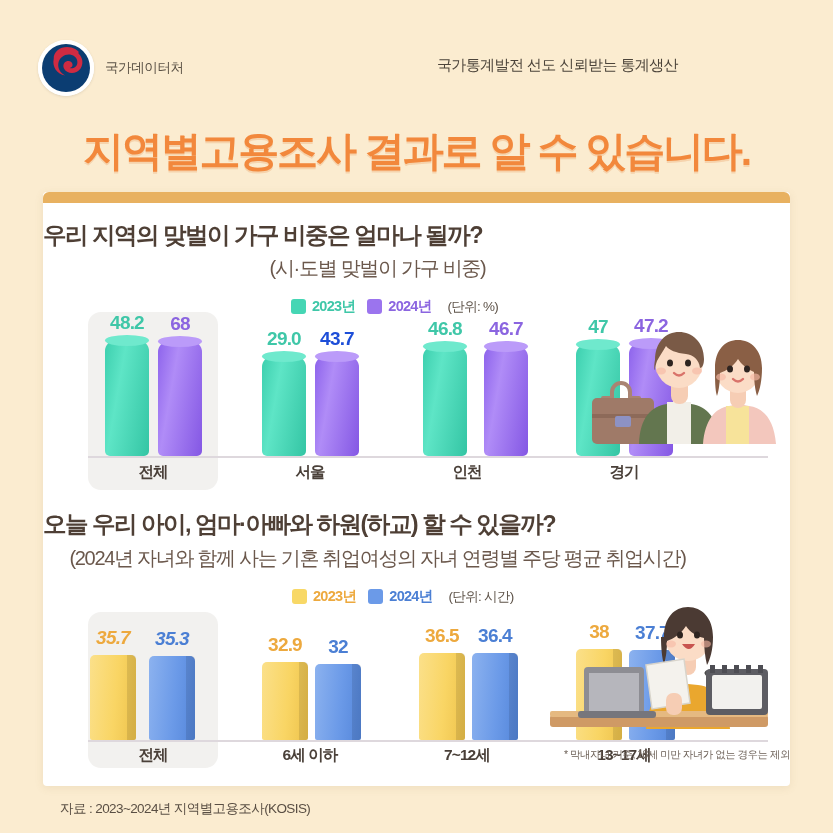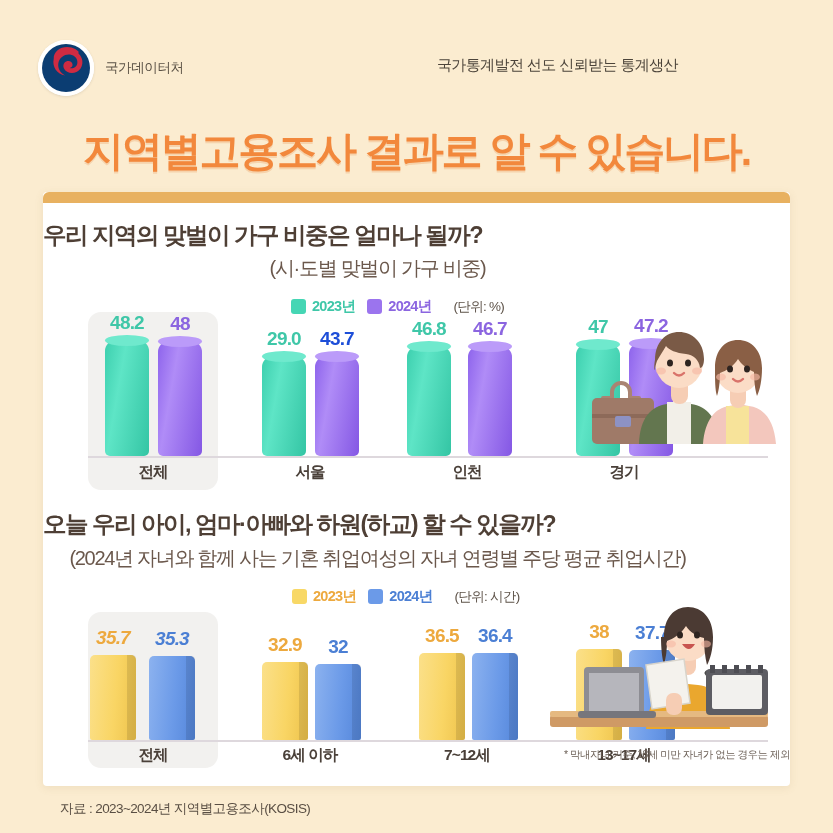--- a/index.html
+++ b/index.html
@@ -48,21 +48,21 @@
   .sec-sub {
     position:absolute; width:669px; text-align:center;
     font-size:20px; color:#6b584c; letter-spacing:-1.3px;
   }
 
   
   .legend { position:absolute; display:flex; align-items:center; gap:12px; }
   .lg-item { display:flex; align-items:center; gap:6px; }
   .lg-sw { width:15px; height:15px; border-radius:3px; }
   .lg-lb { font-size:14.5px; font-weight:bold; letter-spacing:-.7px; }
-  .lg-unit { font-size:13.5px; color:#5e5349; letter-spacing:-.7px; margin-left:10px; }
+  .lg-unit { font-size:13.5px; color:#5e5349; letter-spacing:-.7px; margin-left:4px; }
 
   
   .plot { position:absolute; }
   .highlight-box {
     position:absolute; background:#f2f1ef; border-radius:13px;
   }
   .baseline { position:absolute; height:2px; background:#ded8dd; }
 
   .group { position:absolute; bottom:0; display:flex; align-items:flex-end; gap:9px; }
   .bar { position:relative; }
@@ -142,21 +142,21 @@
   <div class="baseline" style="left:45px; top:156px; width:680px;"></div>
 
   <div class="group" style="left:62px; top:156px; transform:translateY(-100%);">
     <div class="bar">
       <span class="val" style="color:#3fc7a8;">48.2</span>
       <div class="bar-cyl" style="width:44px; height:116px; background:linear-gradient(100deg,#3ccfae 0%,#5ee5c6 34%,#34c5a4 100%);">
         <i style="position:absolute;left:0;right:0;top:-5px;height:11px;border-radius:50%;background:#6fe9cd;display:block;"></i>
       </div>
     </div>
     <div class="bar">
-      <span class="val" style="color:#8b65e0;">48</span>
+      <span class="val" style="color:#8b65e0;">68</span>
       <div class="bar-cyl" style="width:44px; height:115px; background:linear-gradient(100deg,#8d63ec 0%,#b08cf7 34%,#8457e4 100%);">
         <i style="position:absolute;left:0;right:0;top:-5px;height:11px;border-radius:50%;background:#bb9bf9;display:block;"></i>
       </div>
     </div>
   </div>
 
   <div class="group" style="left:219px; top:156px; transform:translateY(-100%);">
     <div class="bar">
       <span class="val" style="color:#3fc7a8;">29.0</span>
       <div class="bar-cyl" style="width:44px; height:100px; background:linear-gradient(100deg,#3ccfae 0%,#5ee5c6 34%,#34c5a4 100%);">
@@ -164,21 +164,21 @@
       </div>
     </div>
     <div class="bar">
       <span class="val" style="color:#1d4ed8;">43.7</span>
       <div class="bar-cyl" style="width:44px; height:100px; background:linear-gradient(100deg,#8d63ec 0%,#b08cf7 34%,#8457e4 100%);">
         <i style="position:absolute;left:0;right:0;top:-5px;height:11px;border-radius:50%;background:#bb9bf9;display:block;"></i>
       </div>
     </div>
   </div>
 
-  <div class="group" style="left:364px; top:156px; transform:translateY(-100%);gap:17px;">
+  <div class="group" style="left:380px; top:156px; transform:translateY(-100%);gap:17px;">
     <div class="bar">
       <span class="val" style="color:#3fc7a8;">46.8</span>
       <div class="bar-cyl" style="width:44px; height:110px; background:linear-gradient(100deg,#3ccfae 0%,#5ee5c6 34%,#34c5a4 100%);">
         <i style="position:absolute;left:0;right:0;top:-5px;height:11px;border-radius:50%;background:#6fe9cd;display:block;"></i>
       </div>
     </div>
     <div class="bar">
       <span class="val" style="color:#8b65e0;">46.7</span>
       <div class="bar-cyl" style="width:44px; height:110px; background:linear-gradient(100deg,#8d63ec 0%,#b08cf7 34%,#8457e4 100%);">
         <i style="position:absolute;left:0;right:0;top:-5px;height:11px;border-radius:50%;background:#bb9bf9;display:block;"></i>

